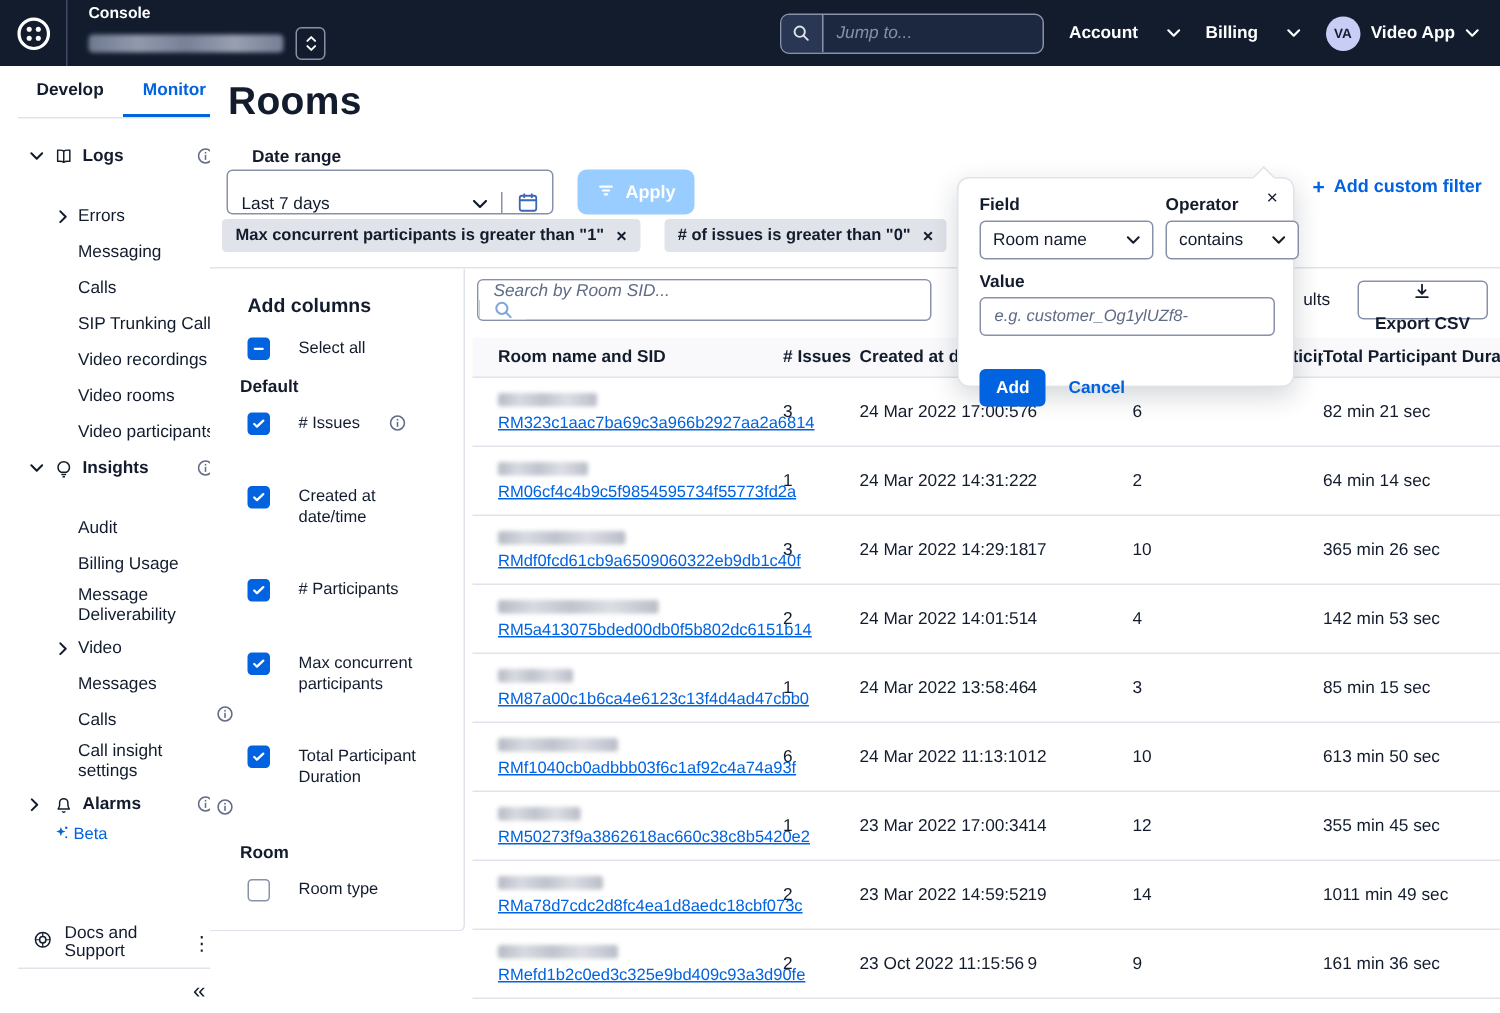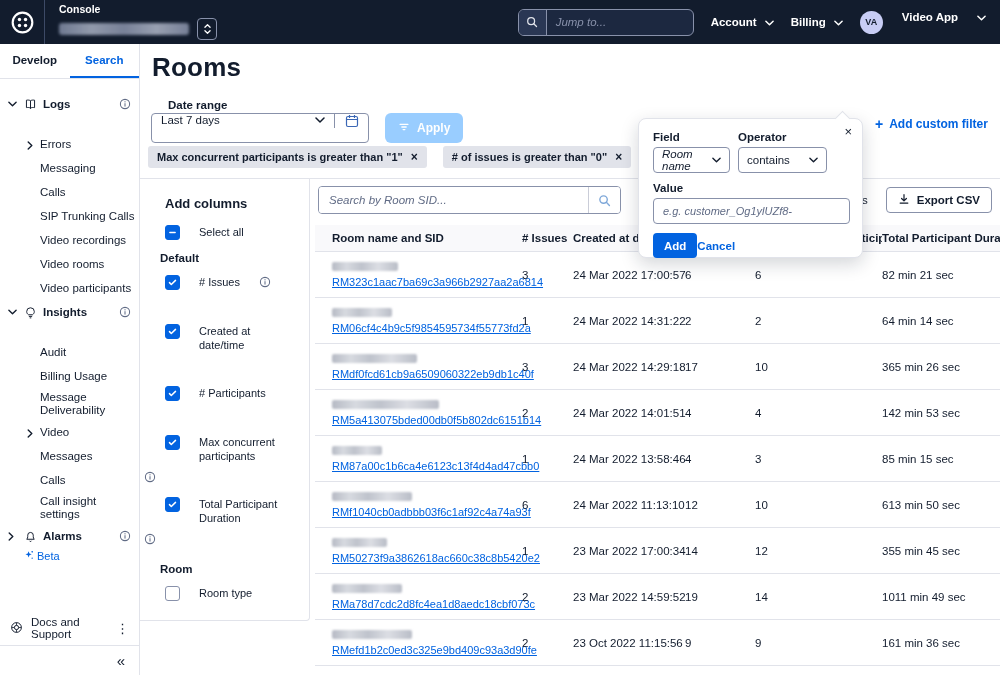--- a/index.html
+++ b/index.html
@@ -20,27 +20,27 @@
     filter:blur(1.5px); opacity:.85; }
   .tb-switch { width:20px; height:22px; border:1px solid #8891AA; border-radius:4px;
     display:flex; align-items:center; justify-content:center; background:transparent; }
   .tb-right { margin-left:auto; display:flex; align-items:center; gap:17px; padding-right:14px; }
   .tb-search { width:176px; height:27px; border:1px solid #8891AA; border-radius:6px;
     display:flex; align-items:stretch; overflow:hidden; background:#1c2840; }
   .tb-search-btn { width:28px; display:flex; align-items:center; justify-content:center;
     background:#2a3754; border-right:1px solid #8891AA; color:#E1E3EA; }
   .tb-search-ph { flex:1; display:flex; align-items:center; padding-left:9px;
     font-size:11.5px; font-style:italic; color:#8891AA; }
-  .tb-menu { display:flex; align-items:center; gap:8px; font-size:11.5px; font-weight:700; color:#fff; cursor:pointer; }
-  .tb-user { display:flex; align-items:flex-start; gap:19px; }
+  .tb-menu { display:flex; align-items:center; gap:19px; font-size:11.5px; font-weight:700; color:#fff; cursor:pointer; }
+  .tb-user { display:flex; align-items:center; gap:7px; }
   .avatar { width:23px; height:23px; border-radius:50%; background:#C8CDF5; color:#121C2D;
     font-size:9px; font-weight:700; display:flex; align-items:center; justify-content:center; }
 
   
-  .sidebar { position:absolute; top:44px; left:0; bottom:0; width:140px; background:#fff;
+  .sidebar { position:absolute; top:44px; left:12px; bottom:0; width:140px; background:#fff;
     border-right:1px solid #E1E3EA; }
   .side-tabs { display:flex; height:35px; border-bottom:1px solid #E1E3EA; }
   .side-tab { flex:1; text-align:center; line-height:33px; font-size:11.5px; font-weight:700;
     color:#121C2D; cursor:pointer; }
   .side-tab.active { color:#0263E0; box-shadow:inset 0 -2px 0 #0263E0; }
   .nav { padding-top:13px; }
   .nav-head { display:flex; align-items:center; height:24px; padding:0 8px; gap:6px;
     font-size:11.5px; font-weight:700; cursor:pointer; }
   .nav-head .caret { width:10px; display:flex; color:#121C2D; }
   .nav-head .sicon { display:flex; }
@@ -59,21 +59,21 @@
     justify-content:flex-end; padding-right:14px; }
   .collapse-btn { font-size:15px; color:#121C2D; cursor:pointer; line-height:1; }
 
   
   .main { position:absolute; top:44px; left:140px; right:0; bottom:0; background:#fff; }
   .page-title { position:absolute; left:12px; top:8px; font-size:26px; font-weight:700;
     letter-spacing:.2px; color:#121C2D; }
   .dr-label { position:absolute; left:28px; top:55px; font-size:11.5px; font-weight:700; }
   .controls-row { position:absolute; left:11px; top:69px; display:flex; gap:16px; }
   .date-select { width:218px; height:30px; border:1px solid #8891AA; border-radius:4px;
-    display:flex; align-items:flex-start; overflow:hidden; cursor:pointer; background:#fff; }
+    display:flex; align-items:flex-end; overflow:hidden; cursor:pointer; background:#fff; }
   .ds-main { flex:1; display:flex; align-items:center; padding:0 9px; font-size:11.5px; gap:6px; }
   .ds-main .ds-chev { margin-left:auto; color:#121C2D; display:flex; }
   .ds-cal { width:34px; border-left:1px solid #8891AA; display:flex; align-items:center;
     justify-content:center; }
   .apply-btn { height:30px; padding:0 13px; border:none; border-radius:6px; background:#99CDFF;
     color:#fff; font-size:12px; font-weight:700; display:flex; align-items:center; gap:7px;
     font-family:"Liberation Sans", sans-serif; cursor:default; }
   .chips { position:absolute; left:8px; top:102px; display:flex; gap:16px; }
   .chip { height:22px; background:#E1E3EA; border-radius:3px; display:flex; align-items:center;
     gap:8px; padding:0 9px; font-size:11px; font-weight:700; color:#121C2D; white-space:nowrap; }
@@ -95,30 +95,30 @@
   .cb-group-label { font-size:11.5px; font-weight:700; margin:14px 0 11px -5px; }
   .select-all-row { margin-left:0; }
   .cp-title, .select-all-row { margin-left:0; }
   .cb-group { }
   .cb-group:first-child .cb-group-label { margin-top:2px; }
 
   
   .table-area { position:absolute; left:175px; top:142px; right:0; bottom:0; }
   .search-row { display:flex; align-items:flex-start; padding-left:3px; }
   .sid-search { width:303px; height:28px; border:1px solid #8891AA; border-radius:4px;
-    display:flex; align-items:stretch; overflow:hidden; background:#fff; }
+    display:flex; align-items:stretch; overflow:hidden; background:#fff;flex-direction:column; }
   .sid-search input { flex:1; border:none; outline:none; padding:0 10px; font-size:11.5px;
     font-style:italic; color:#121C2D; font-family:"Liberation Sans", sans-serif; }
   .sid-search input::placeholder { color:#606B85; font-style:italic; }
   .sid-search .s-btn { width:32px; border:none; border-left:1px solid #CACDD8; background:#fff;
     color:#7FA8D9; display:flex; align-items:center; justify-content:center; cursor:pointer; }
   .results-frag { margin-left:auto; font-size:11.5px; align-self:center; color:#121C2D; }
   .export-btn { margin:1px 8px 0 18px; height:26px; padding:0 11px; background:#fff;
     border:1px solid #8891AA; border-radius:4px; font-size:11.5px; font-weight:700; color:#121C2D;
-    display:flex; align-items:center; gap:7px; font-family:"Liberation Sans", sans-serif; cursor:pointer; }
+    display:flex; align-items:center; gap:7px; font-family:"Liberation Sans", sans-serif; cursor:pointer;flex-direction:column; }
   .thead { margin-top:11px; height:27px; background:#F9F9FB; border-bottom:1px solid #E1E3EA;
     display:grid; grid-template-columns:190px 51px 112px 70px 127px 1fr; align-items:center;
     padding-left:17px; font-size:11.5px; font-weight:700; }
   .thead .th { white-space:nowrap; overflow:hidden; padding-right:6px; }
   .thead .th-5 { overflow:visible; }
   .trow { height:46px; border-bottom:1px solid #E1E3EA; display:grid;
     grid-template-columns:190px 51px 112px 70px 127px 1fr; align-items:center; padding-left:17px;
     font-size:11.5px; }
   .c-name { display:flex; flex-direction:column; gap:5px; justify-content:center; }
   .redact { display:inline-block; height:9px; border-radius:2px;
@@ -136,27 +136,27 @@
     padding:12px 14px; z-index:40; }
   .popup .tail { position:absolute; top:-6px; right:14px; width:11px; height:11px; background:#fff;
     border-left:1px solid #E1E3EA; border-top:1px solid #E1E3EA; transform:rotate(45deg); }
   .popup .close { position:absolute; top:6px; right:10px; font-size:13px; color:#121C2D;
     cursor:pointer; line-height:1; }
   .pp-grid { display:flex; gap:8px; }
   .pp-col label, .pp-vlabel { display:block; font-size:11.5px; font-weight:700; margin-bottom:4px; }
   .pp-select { height:26px; border:1px solid #8891AA; border-radius:4px; display:flex;
     align-items:center; padding:0 8px; font-size:11.5px; gap:6px; cursor:pointer; background:#fff; }
   .pp-select .chev { margin-left:auto; display:flex; color:#121C2D; }
-  .pp-f { width:77px;font-style:italic; }
+  .pp-f { width:116px; }
   .pp-o { width:89px; }
   .pp-vlabel { margin-top:9px; }
   .pp-input { width:197px; height:26px; border:1px solid #8891AA; border-radius:4px; padding:0 9px;
     font-size:11px; font-style:italic; font-family:"Liberation Sans", sans-serif; color:#121C2D; }
   .pp-input::placeholder { color:#606B85; font-style:italic; }
-  .pp-actions { margin-top:9px; display:flex; align-items:center; }
+  .pp-actions { margin-top:22px; display:flex; align-items:center; gap:15px; }
   .pp-add { height:25px; padding:0 11px; background:#0263E0; border:none; border-radius:4px;
     color:#fff; font-size:11.5px; font-weight:700; font-family:"Liberation Sans", sans-serif; cursor:pointer; }
   .pp-cancel { color:#0263E0; font-size:11.5px; font-weight:700; cursor:pointer; text-decoration:none; }
 </style>
 </head>
 <body>
 
 <div class="screen">
 
   <header class="topbar">
@@ -209,21 +209,21 @@
         <span><svg viewBox="0 0 10 6" width="9" height="6" fill="none" stroke="#fff" stroke-width="1.6" stroke-linecap="round" stroke-linejoin="round">
               <path d="M1 1l4 4 4-4"></path>
             </svg></span>
       </span>
     </div>
   </header>
 
   <aside class="sidebar">
     <div class="side-tabs">
       <div class="side-tab">Develop</div>
-      <div class="side-tab active">Search</div>
+      <div class="side-tab active">Monitor</div>
     </div>
     <nav class="nav">
   <div class="nav-section">
     <div class="nav-head">
       <span class="caret">
               <svg viewBox="0 0 10 6" width="9" height="6" fill="none" stroke="currentColor" stroke-width="1.5" stroke-linecap="round" stroke-linejoin="round">
                 <path d="M1 1l4 4 4-4"></path>
               </svg>
             </span>
       <span class="sicon">

